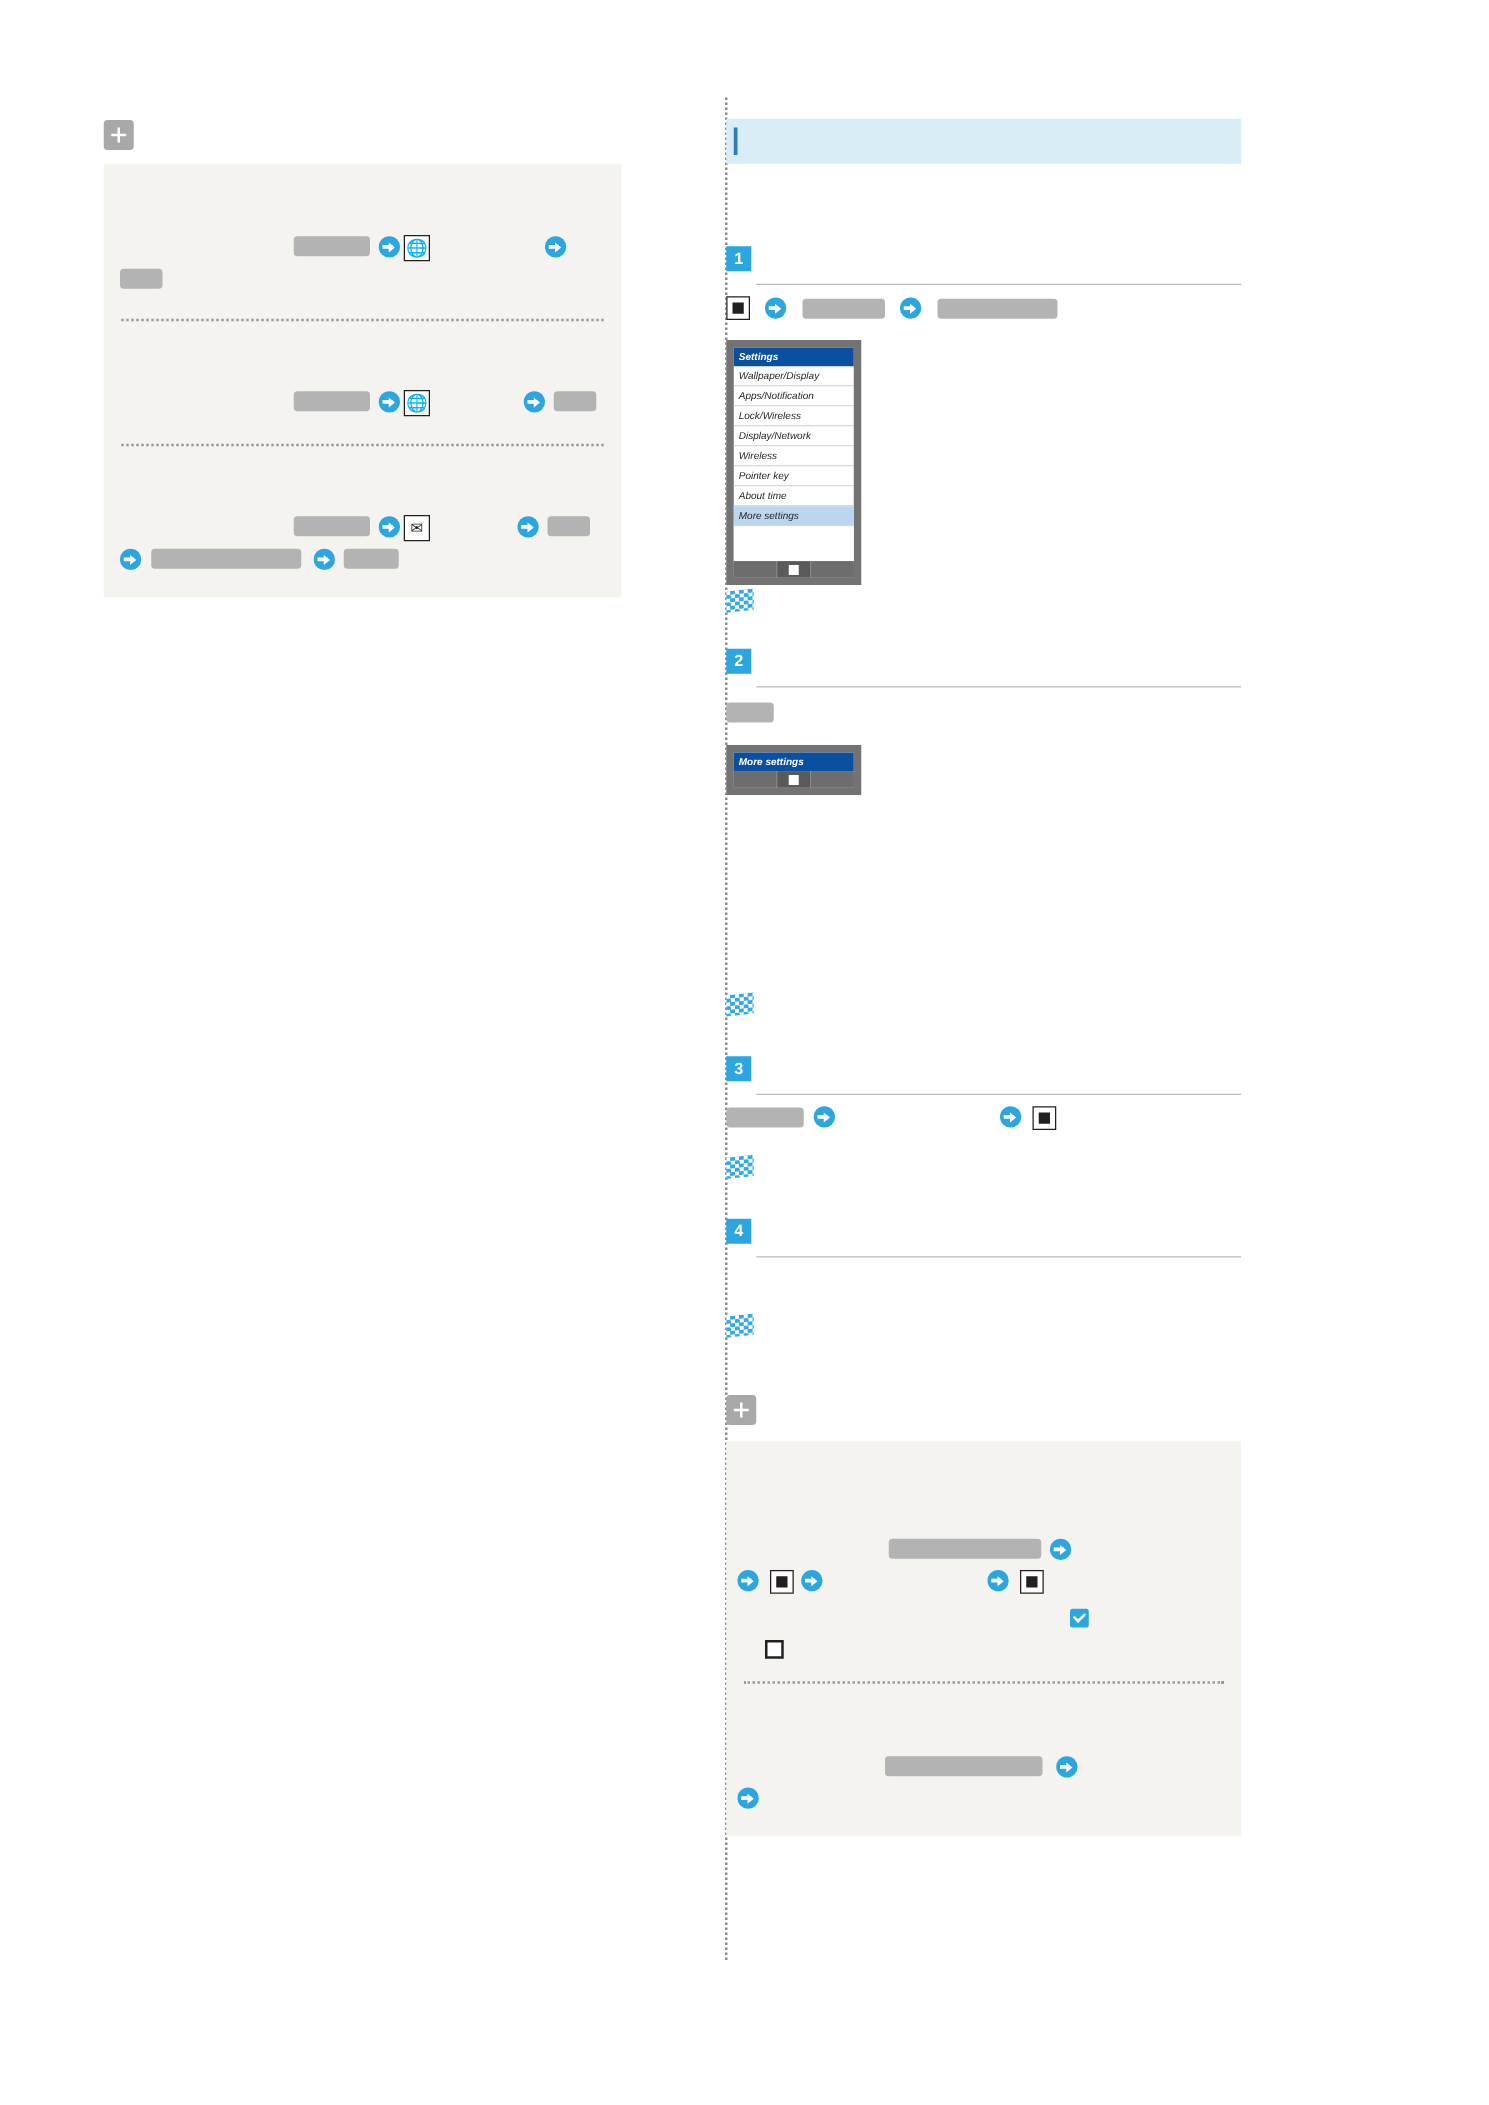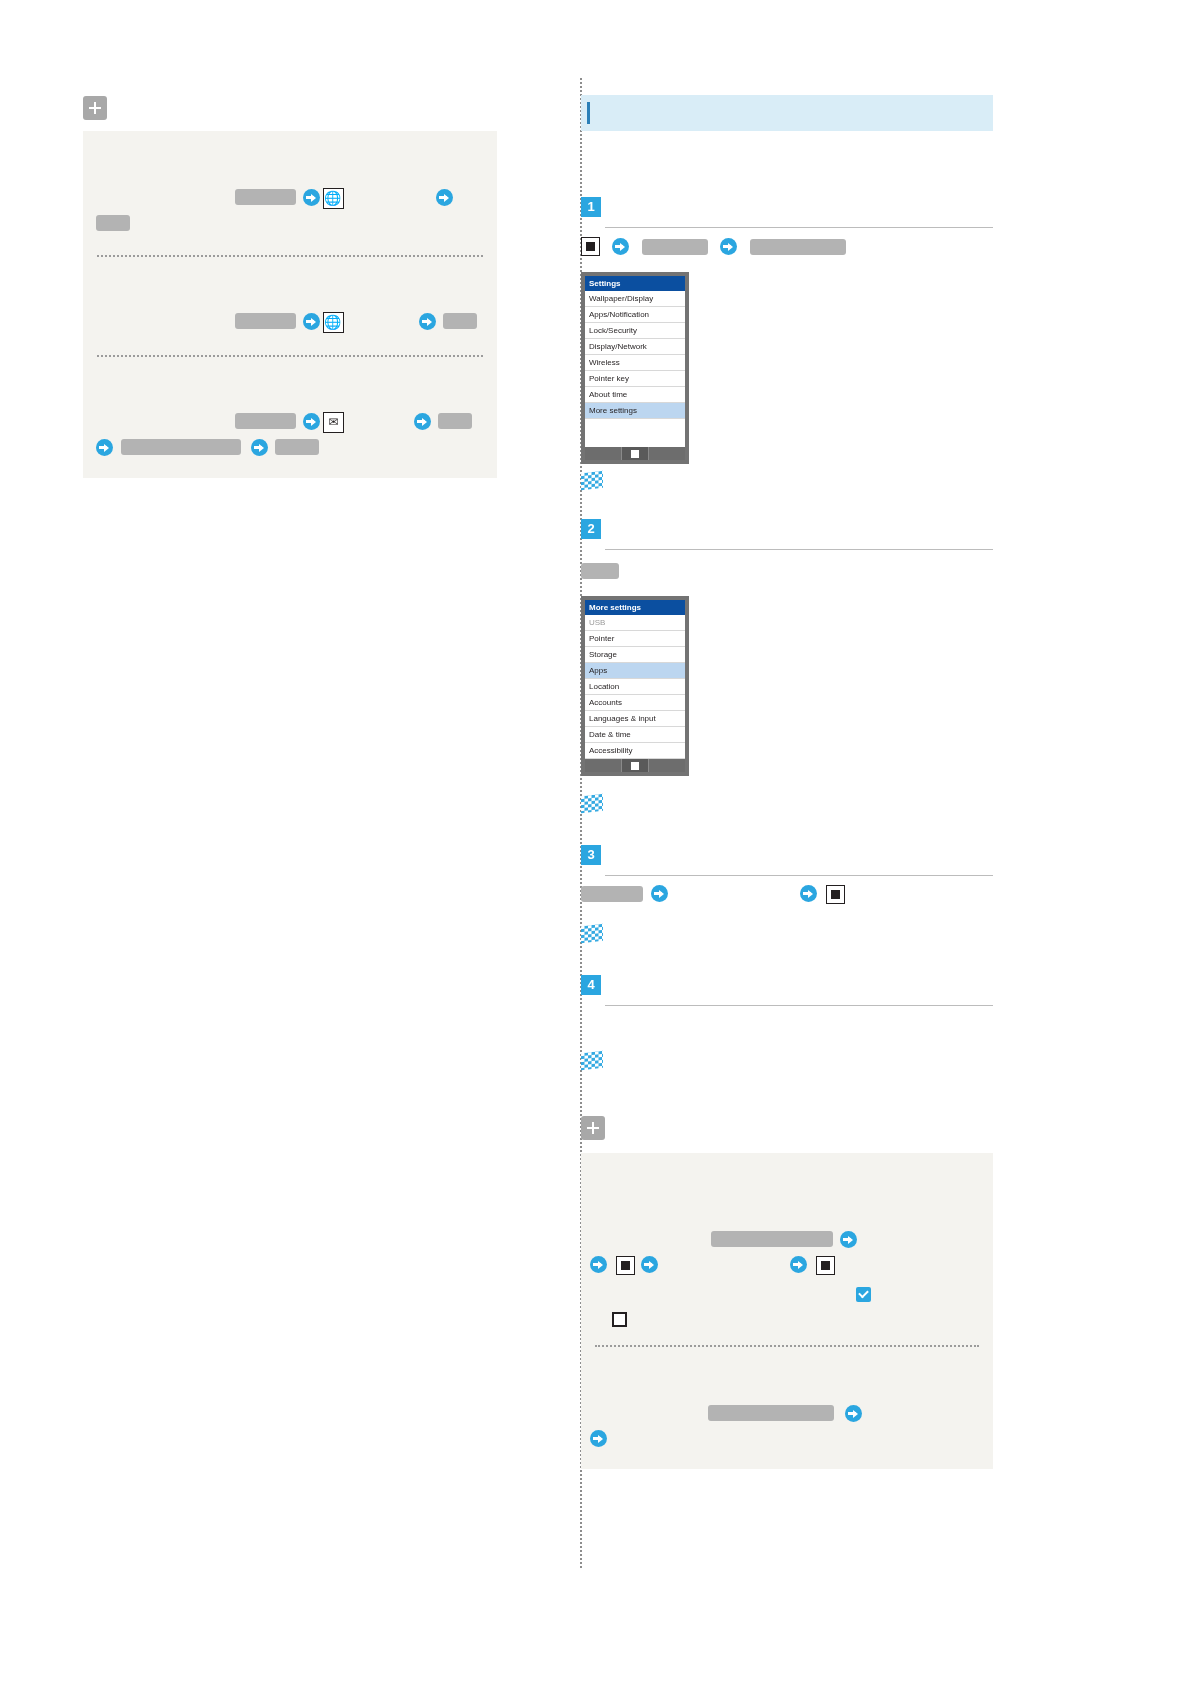--- a/index.html
+++ b/index.html
@@ -177,22 +177,23 @@
     position: absolute;
     height: 0;
     border-top: 1px solid #bcbcbc;
   }
 
   
   .phone {
     position: absolute;
     width: 108px;
     background: #ffffff;
-    border: 4px solid #737373;
+    border: 6px solid #737373;
     box-sizing: border-box;
+    font-style: italic;
   }
   .phone-title {
     background: #0b4fa0;
     color: #ffffff;
     font-size: 8px;
     font-weight: bold;
     padding: 2px 4px;
     line-height: 11px;
   }
   .phone-list {
@@ -361,21 +362,21 @@
     <span class="blank-pill" style="width:66px;height:16px;margin-left:8px;"></span>
     <span class="arrow" style="margin-left:8px;"></span>
     <span class="blank-pill" style="width:96px;height:16px;margin-left:8px;"></span>
   </div>
 
   <div class="phone" style="left:581px; top:272px;">
     <div class="phone-title">Settings</div>
     <ul class="phone-list">
       <li>Wallpaper/Display</li>
       <li>Apps/Notification</li>
-      <li>Lock/Security</li>
+      <li>Lock/Wireless</li>
       <li>Display/Network</li>
       <li>Wireless</li>
       <li>Pointer key</li>
       <li>About time</li>
       <li class="sel">More settings</li>
     </ul>
     <div class="phone-body" style="height:28px;"></div>
     <div class="phone-softkeys">
       <div class="sk"></div>
       <div class="sep"></div>
@@ -391,31 +392,20 @@
 
   <div class="step-badge" style="position:absolute;left:581px;top:519px;">2</div>
   <div class="step-rule" style="left:605px; top:549px; width:388px;"></div>
 
   <div style="position:absolute;left:581px;top:561px;">
     <span class="blank-pill" style="width:38px;height:16px;"></span>
   </div>
 
   <div class="phone" style="left:581px; top:596px;">
     <div class="phone-title">More settings</div>
-    <ul class="phone-list">
-      <li class="dim">USB</li>
-      <li>Pointer</li>
-      <li>Storage</li>
-      <li class="sel">Apps</li>
-      <li>Location</li>
-      <li>Accounts</li>
-      <li>Languages &amp; input</li>
-      <li>Date &amp; time</li>
-      <li>Accessibility</li>
-    </ul>
     <div class="phone-softkeys">
       <div class="sk"></div>
       <div class="sep"></div>
       <div class="sk mid"></div>
       <div class="sep"></div>
       <div class="sk"></div>
     </div>
   </div>
 
   <div class="flag" style="position:absolute;left:581px;top:795px;">

